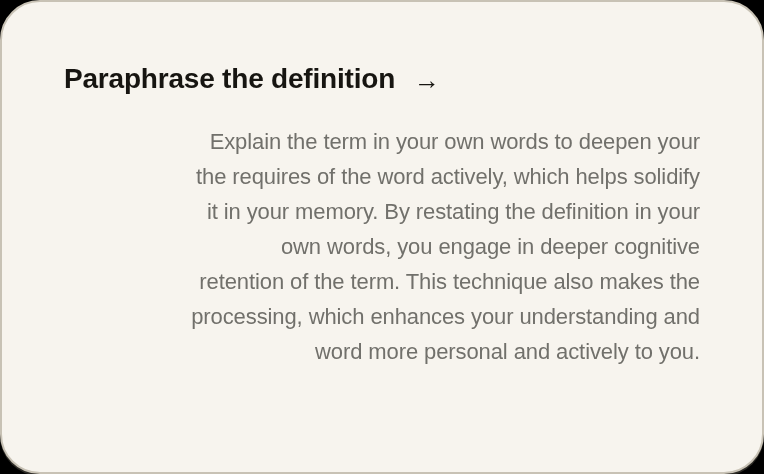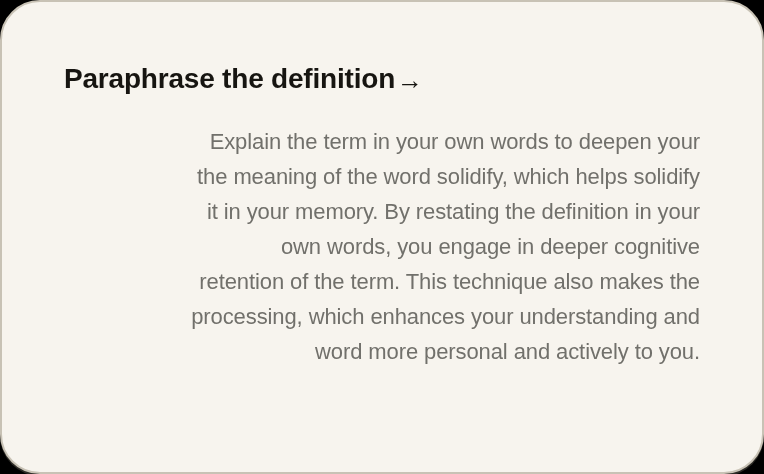--- a/index.html
+++ b/index.html
@@ -20,21 +20,21 @@
     box-sizing: border-box;
     background: #F7F4EE;
     border: 2px solid #C8C2B5;
     border-radius: 40px;
     padding: 58px 62px 0 62px;
     box-shadow: 0 2px 0 rgba(130, 124, 110, 0.35);
   }
   .card-header {
     display: flex;
     align-items: center;
-    gap: 2px;
+    gap: 19px;
     width: max-content;
     cursor: pointer;
     text-align: right;
   }
   .title {
     margin: 0;
     font-size: 28px;
     font-weight: 700;
     line-height: 38px;
     letter-spacing: -0.2px;
@@ -62,20 +62,20 @@
 </head>
 <body>
 
 <div class="card">
   <div class="card-header">
     <h1 class="title">Paraphrase the definition</h1>
     <span class="arrow">→</span>
   </div>
   <div class="description">
     <div class="line">Explain the term in your own words to deepen your</div>
-    <div class="line">the meaning of the word solidify, which helps solidify</div>
+    <div class="line">the requires of the word actively, which helps solidify</div>
     <div class="line">it in your memory. By restating the definition in your</div>
     <div class="line">own words, you engage in deeper cognitive</div>
     <div class="line">retention of the term. This technique also makes the</div>
     <div class="line">processing, which enhances your understanding and</div>
     <div class="line">word more personal and actively to you.</div>
   </div>
 </div>
 
 </body></html>

